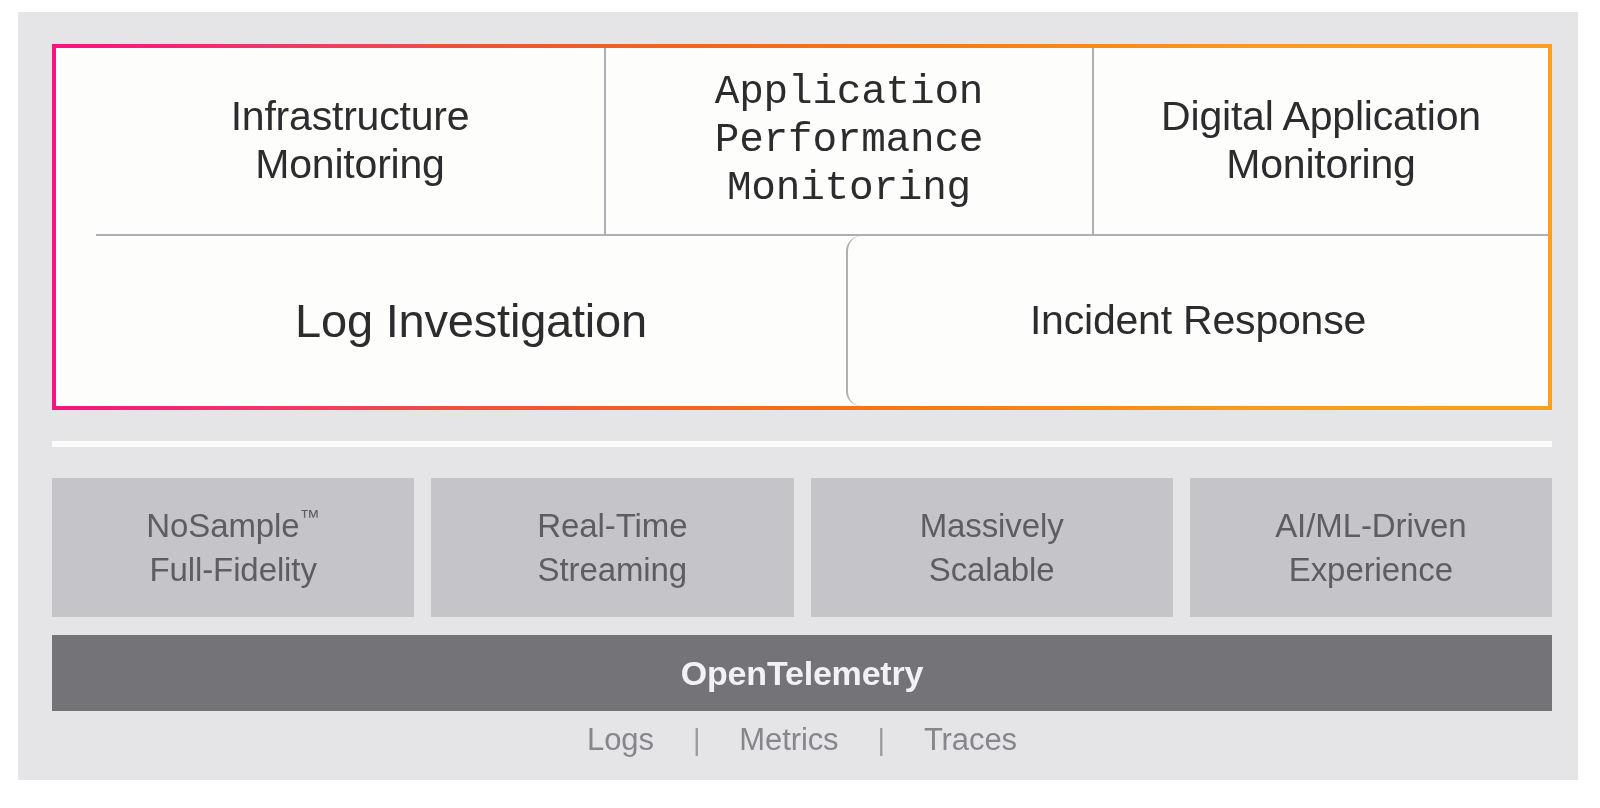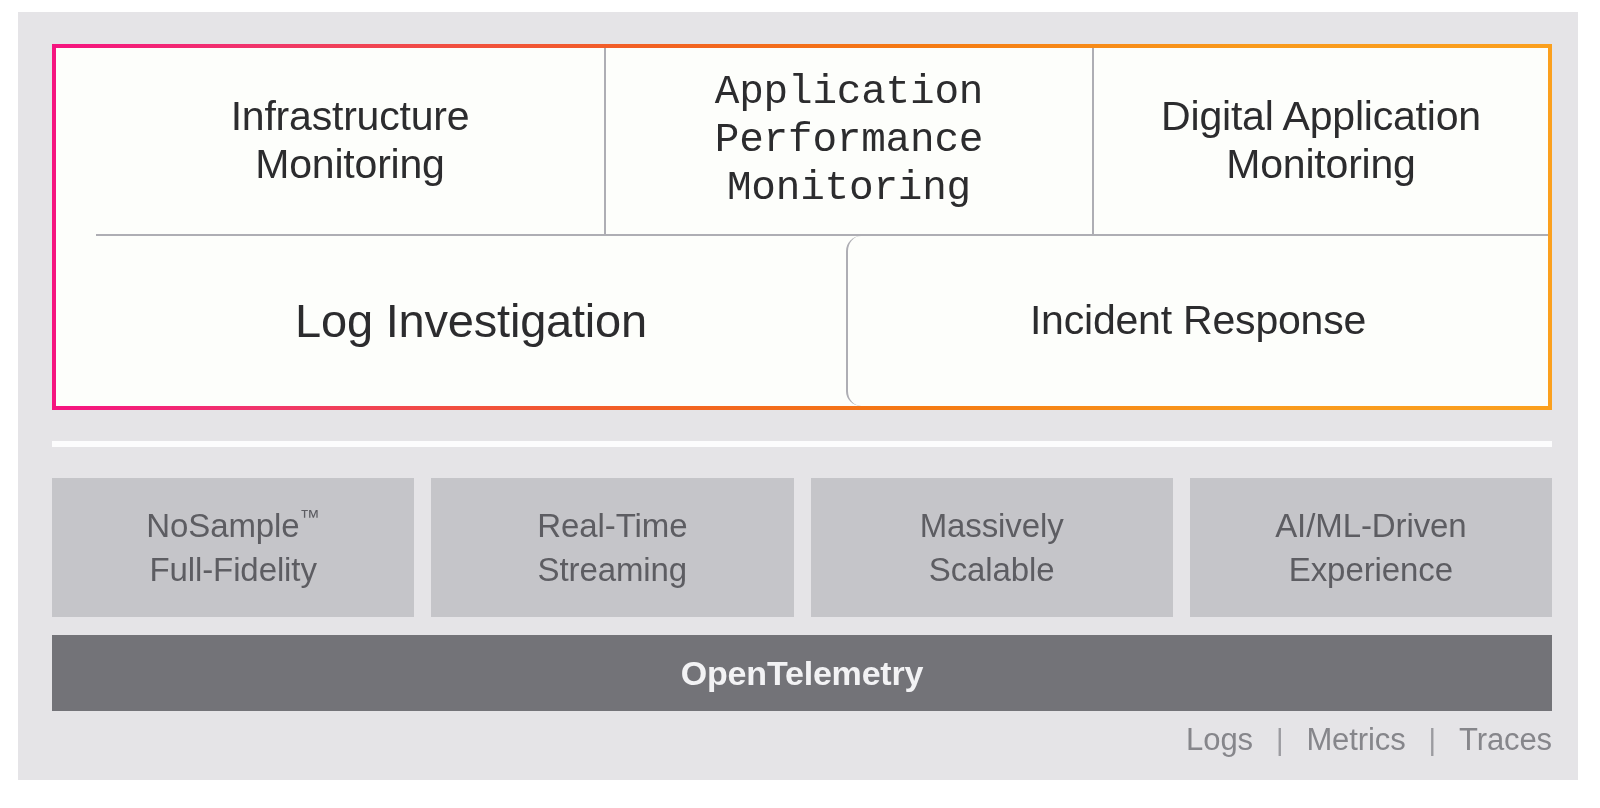--- a/index.html
+++ b/index.html
@@ -156,22 +156,22 @@
 
   
   #signal-footer {
     position: absolute;
     left: 34px;
     top: 700px;
     width: 1500px;
     height: 56px;
     display: flex;
     align-items: center;
-    justify-content: flex-end;
-    gap: 23px;
+    justify-content: center;
+    gap: 39px;
     color: #86868B;
     font-size: 31px;
     letter-spacing: -0.1px;
   }
   #signal-footer .sep {
     color: #9B9BA0;
     font-size: 29px;
   }
 </style>
 </head>

